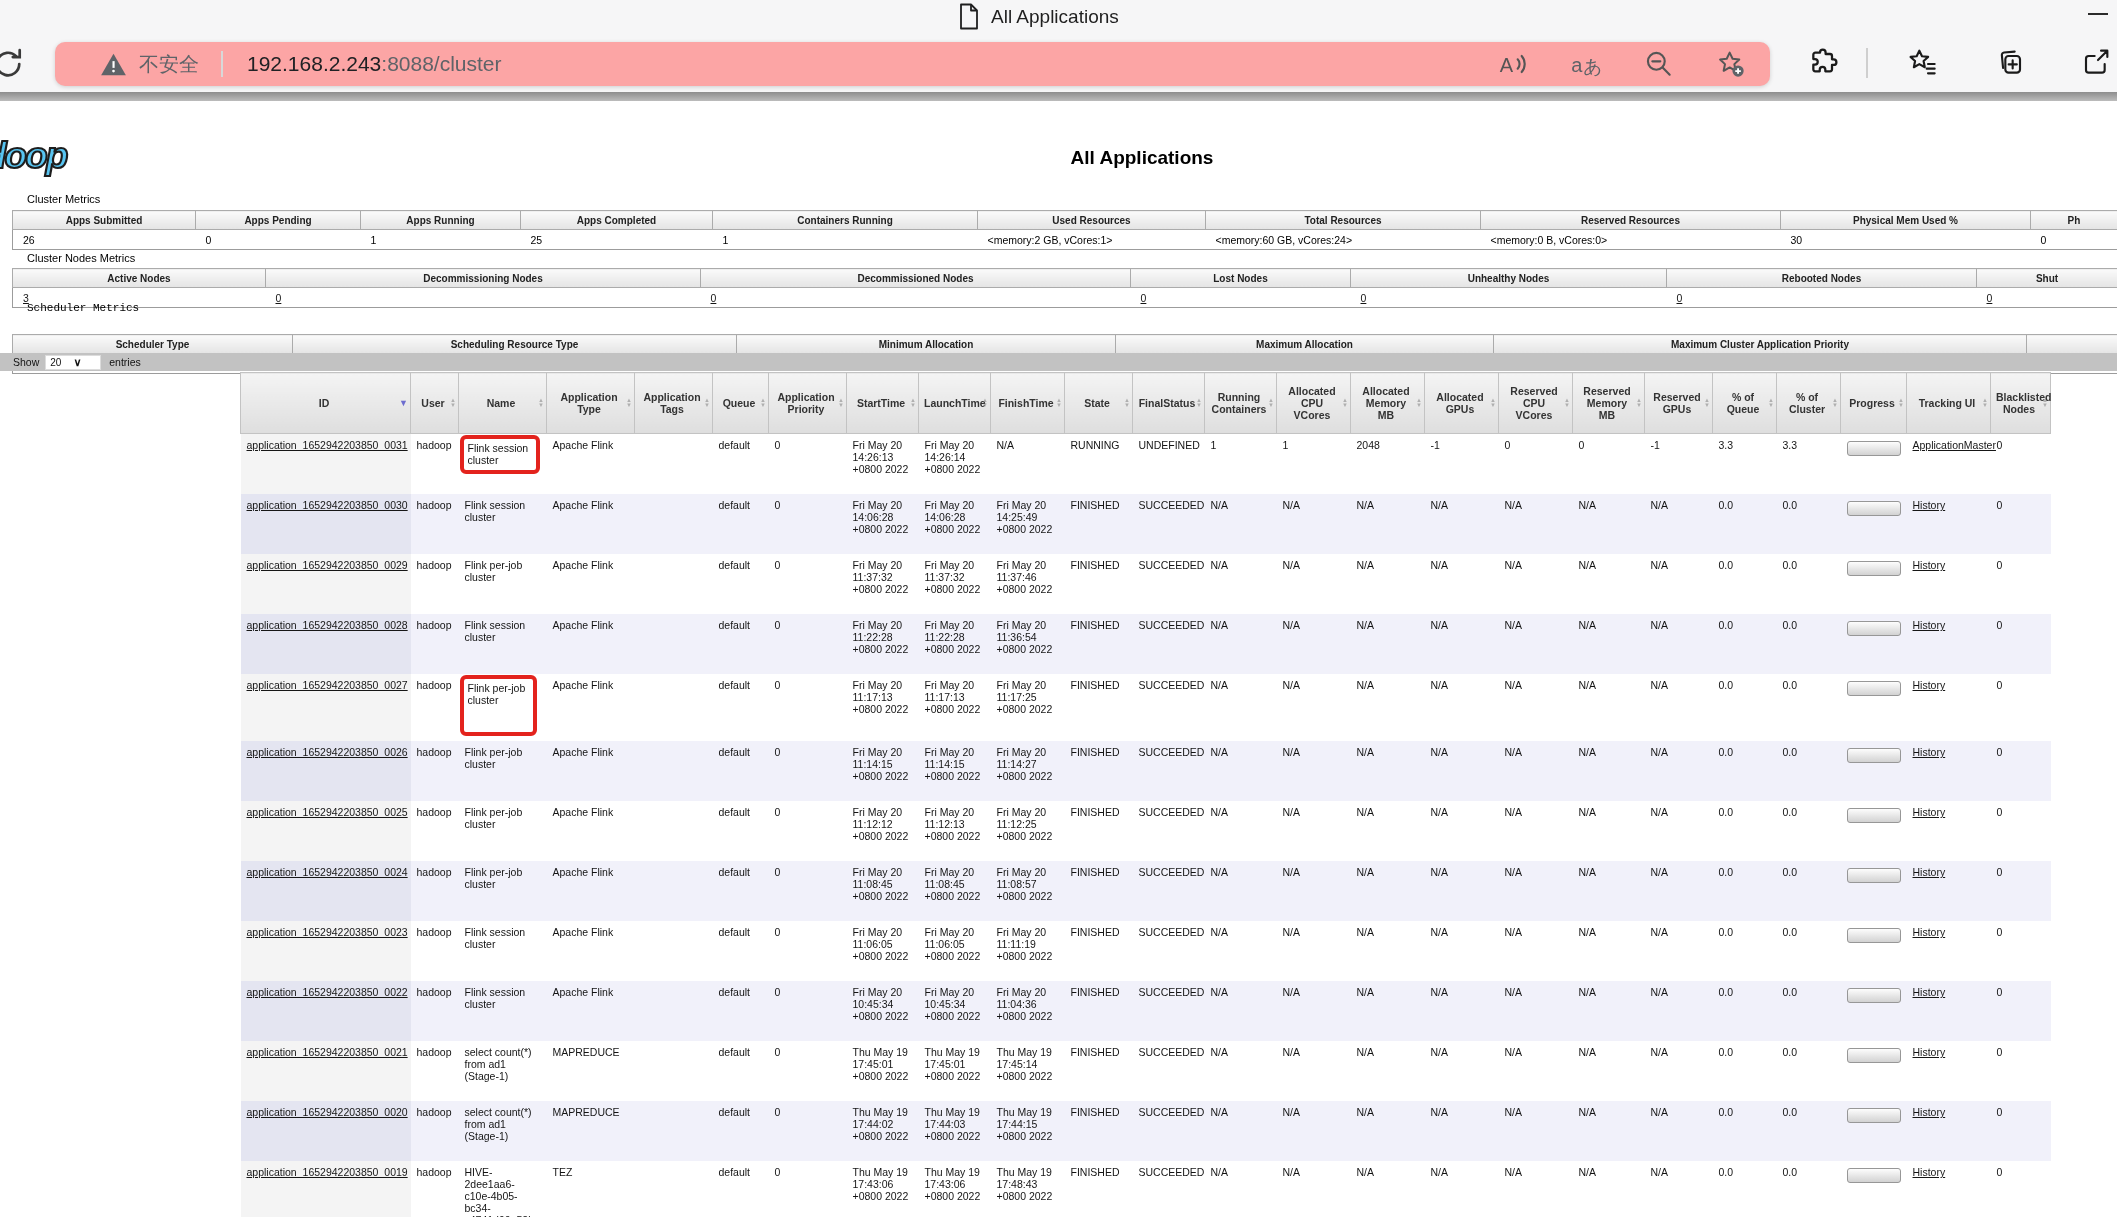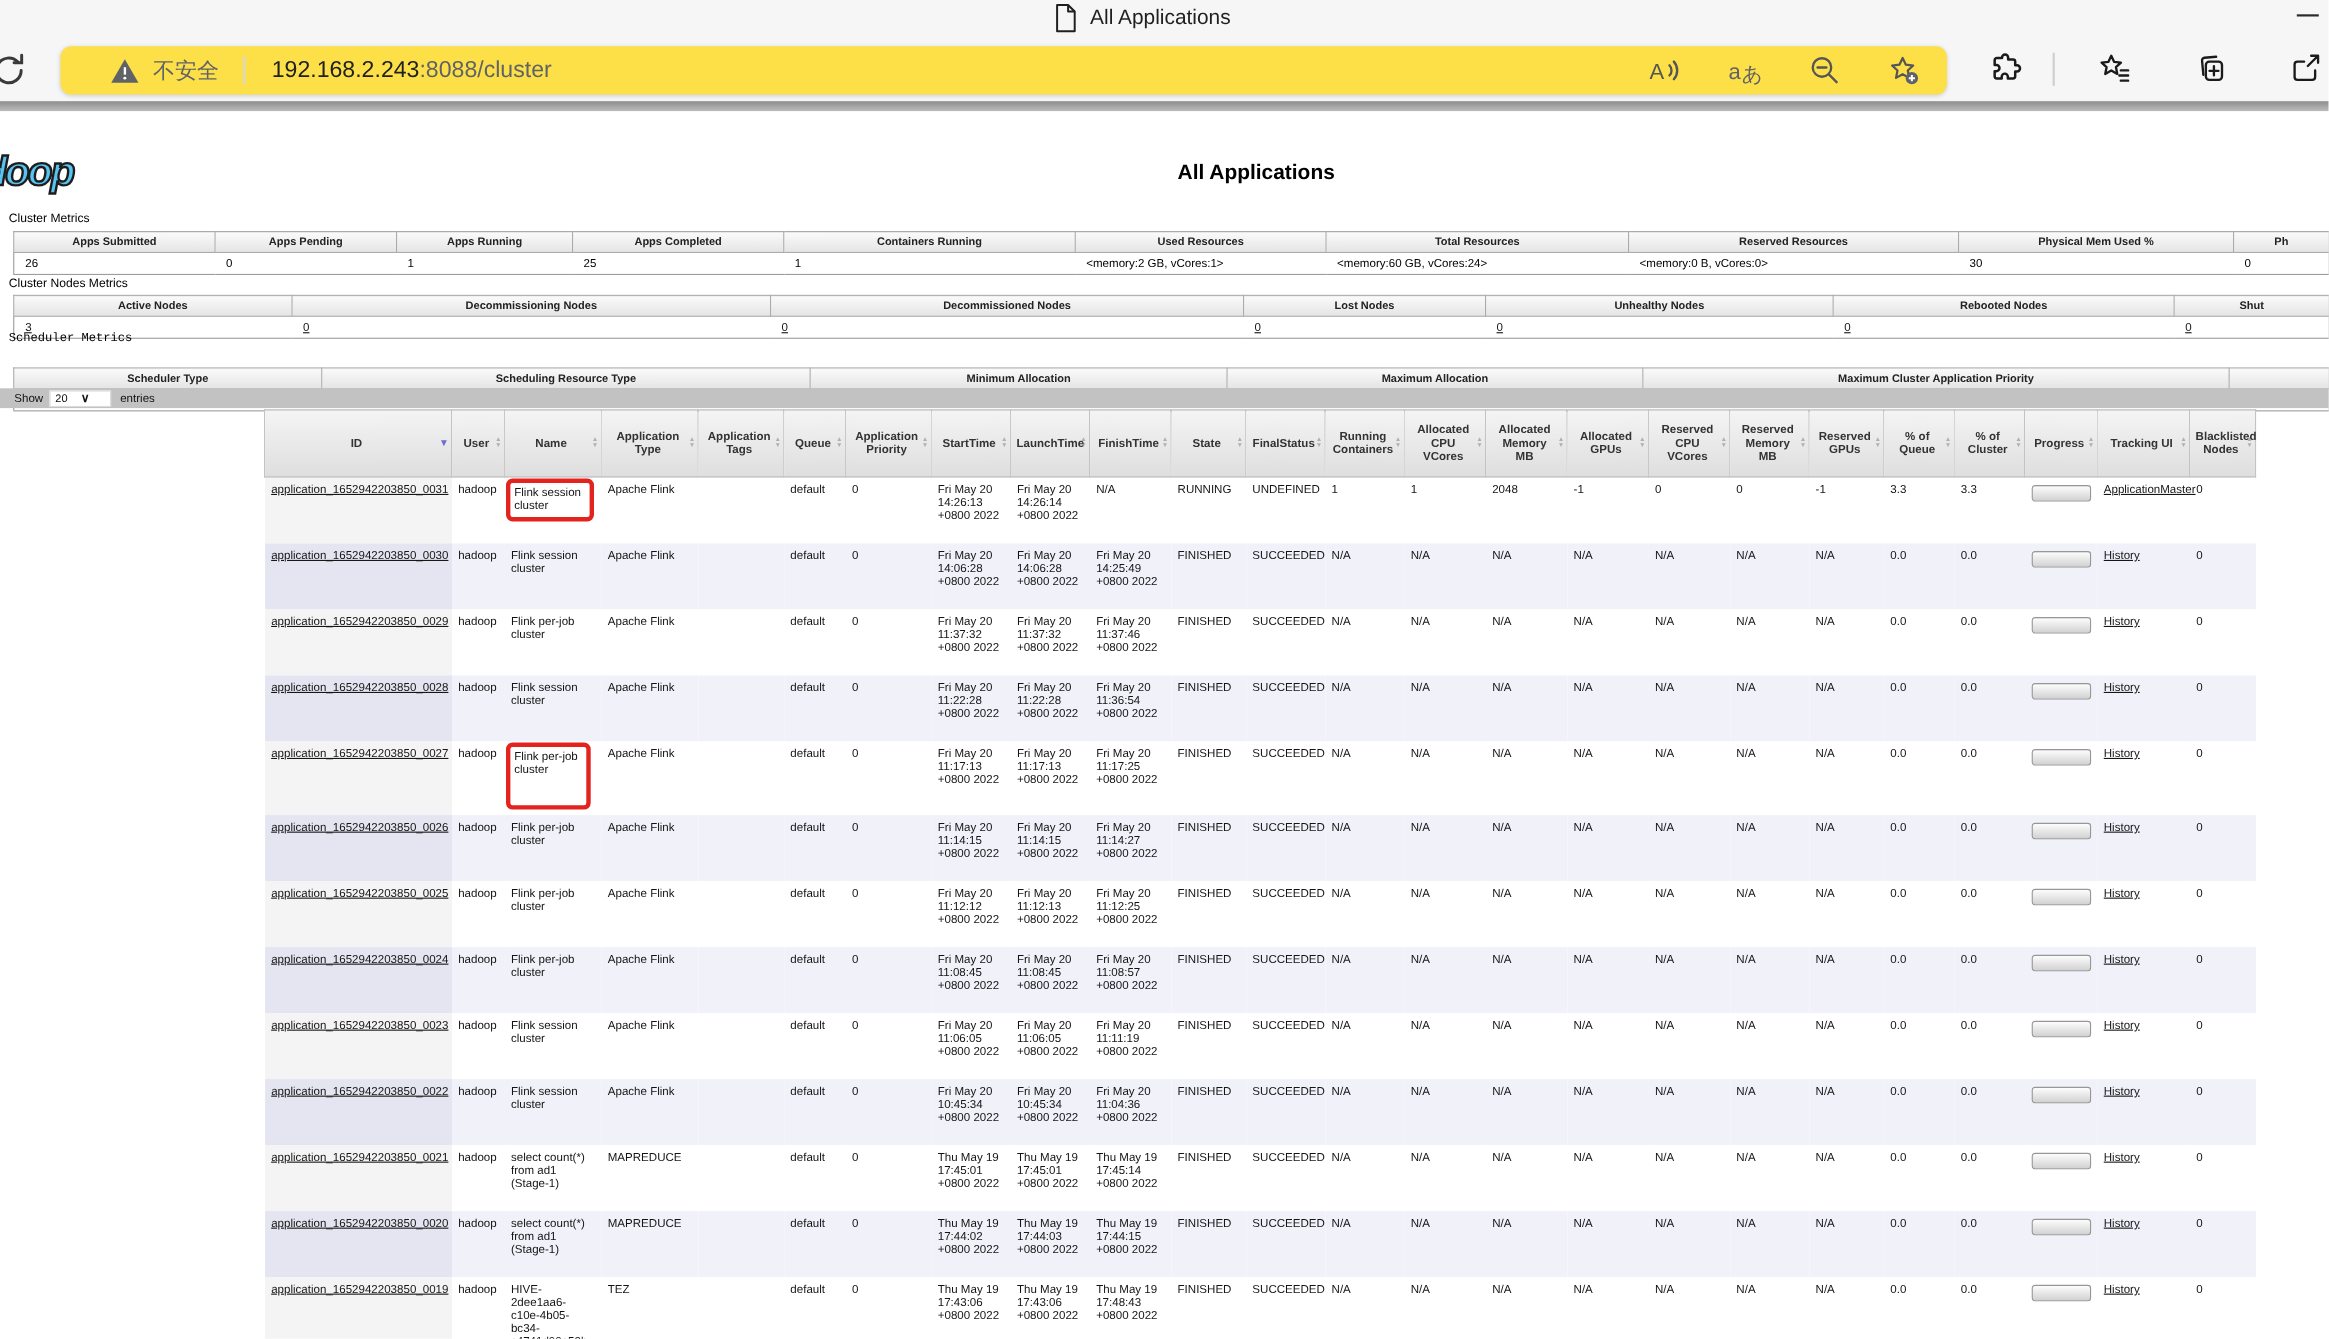--- a/index.html
+++ b/index.html
@@ -5,42 +5,42 @@
   html,body{margin:0;padding:0;}
   body{width:2117px;height:1217px;overflow:hidden;position:relative;background:#fff;
        font-family:"Liberation Sans", sans-serif;color:#111;}
   svg{display:block;}
   
   .chrome{position:absolute;left:0;top:0;width:2117px;height:92px;background:#f6f6f7;}
   .tab-title{position:absolute;left:958px;top:3px;display:flex;align-items:center;gap:11px;}
   .tab-title .t{font-size:19px;color:#1f1f1f;}
   .min-btn{position:absolute;right:9px;top:13px;width:20px;height:2px;background:#2b2b2b;}
   .reload{position:absolute;left:-10px;top:46px;}
-  .pill{position:absolute;left:55px;top:42px;width:1715px;height:44px;background:#fde047;
+  .pill{position:absolute;left:55px;top:42px;width:1715px;height:44px;background:#fca5a5;
         border-radius:10px;box-shadow:0 1px 4px rgba(0,0,0,.16);}
   .pill-inner{position:absolute;left:0;top:0;height:44px;display:flex;align-items:center;}
   .warn{margin-left:45px;}
   .sec-text{margin-left:12px;font-size:20px;color:#5f6368;}
   .vsep{margin-left:22px;width:2px;height:26px;background:#d8d8d8;}
   .url{margin-left:24px;font-size:21px;}
   .url .host{color:#202124;}
   .url .path{color:#5f6368;text-align:right;}
   .pill-ic{position:absolute;top:6px;}
   .tb-ic{position:absolute;top:46px;}
   .tb-sep{position:absolute;top:48px;width:2px;height:30px;background:#cfcfcf;}
   
   .strip{position:absolute;left:0;top:92px;width:2117px;height:9px;
          background:linear-gradient(#8d8d8d,#bcbcbc);}
   
   .content{position:absolute;left:0;top:101px;width:2117px;}
   .logo{position:absolute;left:-16px;top:34px;font-size:37px;font-weight:bold;font-style:italic;
         color:#57c4f1;-webkit-text-stroke:2.2px #1d1d1d;letter-spacing:-2px;}
   .heading{position:absolute;left:992px;top:46px;width:300px;text-align:center;
            font-size:19px;font-weight:bold;color:#000;}
-  .mlabel{position:absolute;left:8px;font-size:11px;color:#000;}
+  .mlabel{position:absolute;left:27px;font-size:11px;color:#000;}
   .lbl-1{top:92px;} .lbl-2{top:151px;} .lbl-3{top:201px;font-family:Liberation Mono, monospace;}
   table.metrics{position:absolute;left:12px;width:2105px;border-collapse:collapse;
                 table-layout:fixed;border:1px solid #9c9c9c;}
   .t-1{top:109px;} .t-2{top:167px;} .t-3{top:233px;}
   table.metrics th{height:16px;padding:1px 4px;font-size:10px;font-weight:bold;color:#222;
                    text-align:center;background:linear-gradient(#fafafa,#e4e4e4);
                    border:1px solid #ababab;overflow:hidden;white-space:nowrap;}
   table.metrics td{height:17px;padding:1px 10px;font-size:10.5px;text-align:left;color:#000;
                    border-bottom:1px solid #9c9c9c;background:#fff;overflow:hidden;white-space:nowrap;}
   a.lnk{color:#161616;text-decoration:underline;cursor:pointer;}

